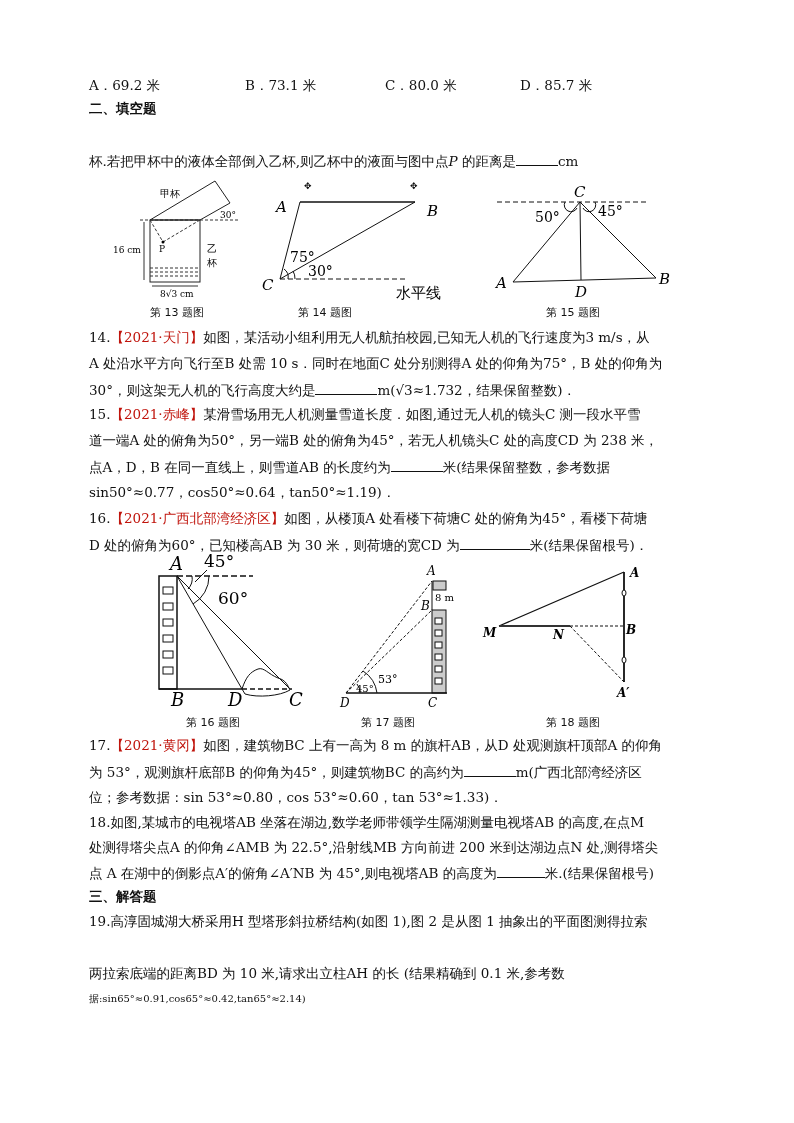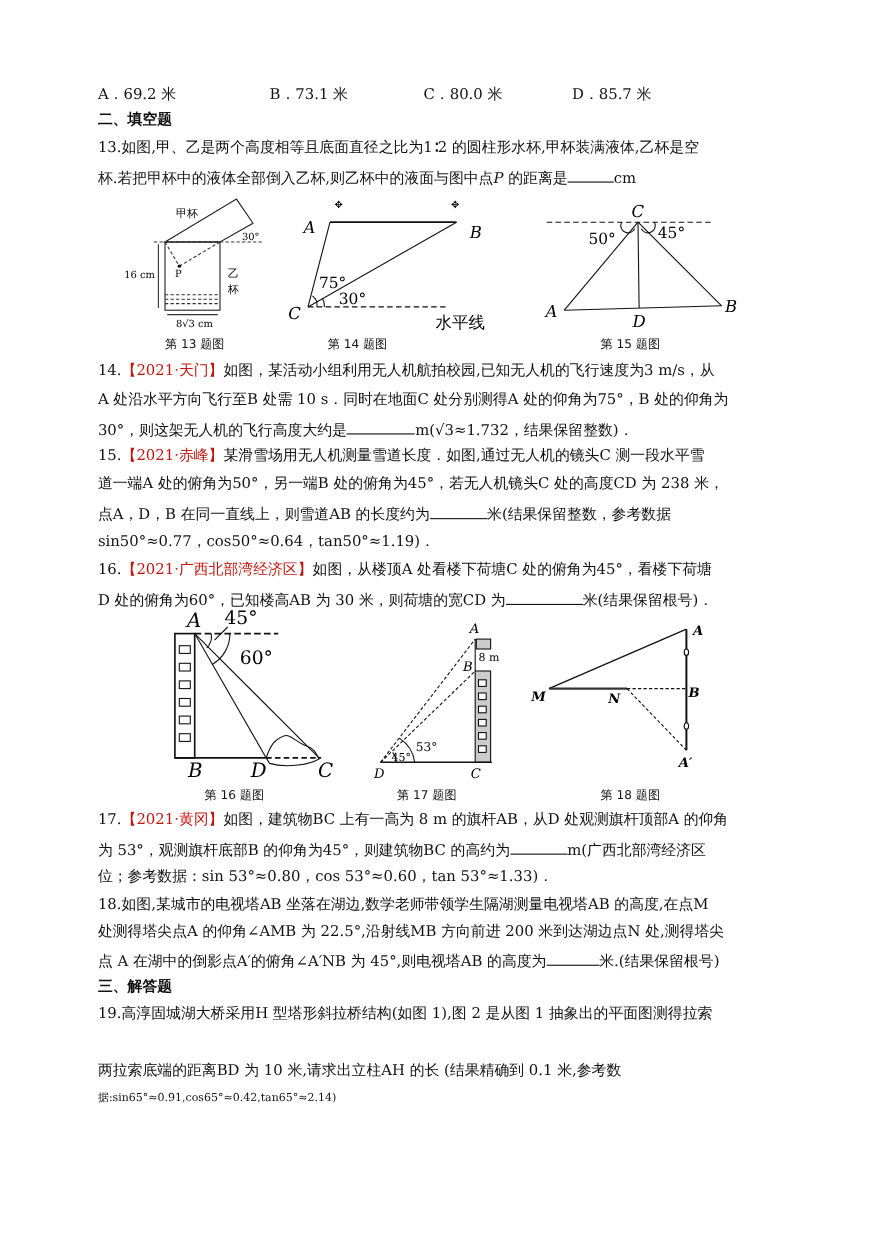--- a/index.html
+++ b/index.html
@@ -21,21 +21,20 @@
 
 <div class="page">
 
   <span class="choice" style="left:89px">A．69.2 米</span>
   <span class="choice" style="left:245px">B．73.1 米</span>
   <span class="choice" style="left:385px">C．80.0 米</span>
   <span class="choice" style="left:520px">D．85.7 米</span>
 
   <div class="line bold" style="top:100px">二、填空题</div>
 
-  <div class="line" style="top:125px">13.如图,甲、乙是两个高度相等且底面直径之比为1∶2 的圆柱形水杯,甲杯装满液体,乙杯是空</div>
   <div class="line" style="top:151px">
     <span>杯.若把甲杯中的液体全部倒入乙杯,则乙杯中的液面与图中点</span><span class="it">P</span><span> 的距离是</span><span class="blank" style="width:42px"></span><span>cm</span>
   </div>
 
   <svg class="fig" style="left:110px;top:180px" width="140" height="120">
     <polygon points="40,40 105,1 120,23 90,40" fill="none" stroke="#222" stroke-width="1"></polygon>
     <line x1="30" y1="40" x2="130" y2="40" stroke="#333" stroke-dasharray="3,2"></line>
     <rect x="40" y="40" width="50" height="62" fill="none" stroke="#222"></rect>
     <line x1="40" y1="40" x2="53" y2="62" stroke="#333" stroke-dasharray="3,2"></line>
     <line x1="53" y1="62" x2="90" y2="40" stroke="#333" stroke-dasharray="3,2"></line>

